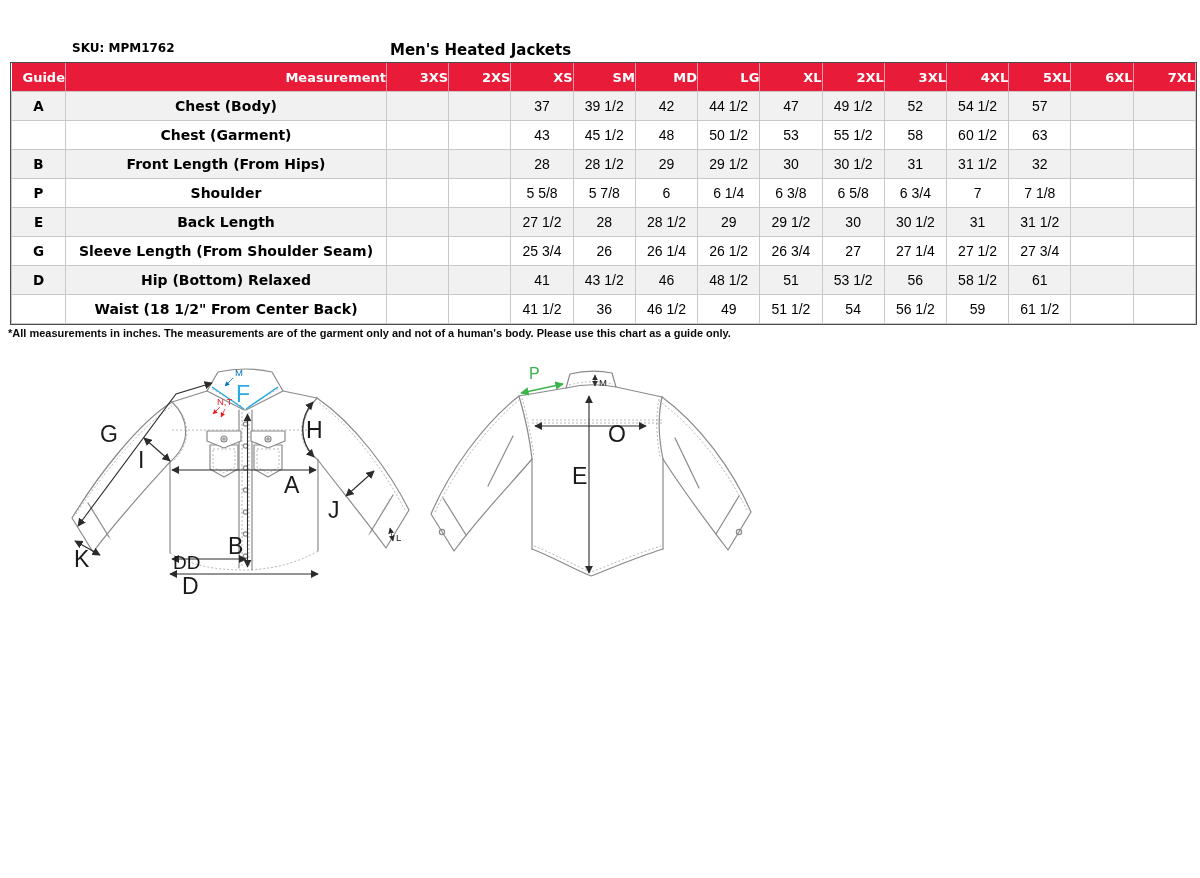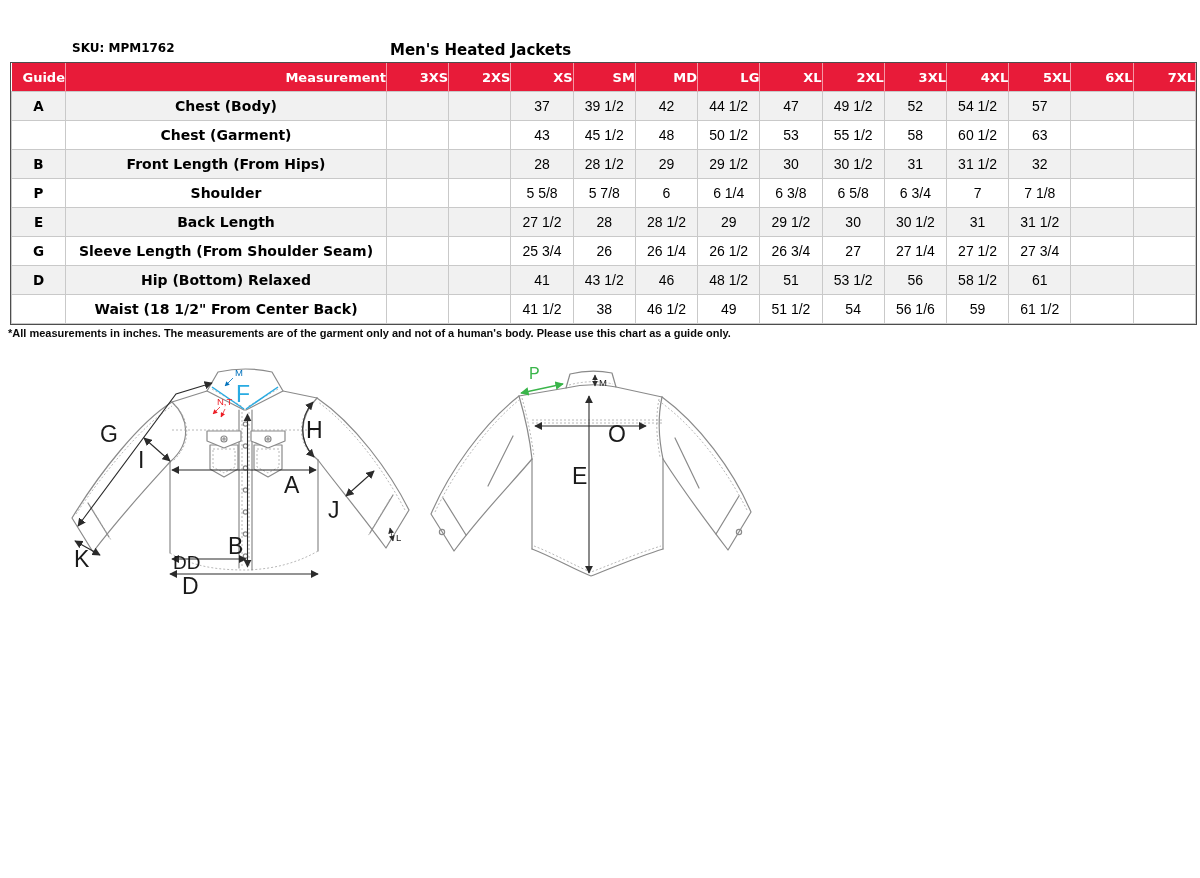--- a/index.html
+++ b/index.html
@@ -208,26 +208,26 @@
           <td class="val">61</td>
           <td class="val"></td>
           <td class="val"></td>
         </tr>
         <tr>
           <td class="guide"></td>
           <td class="measure">Waist (18 1/2" From Center Back)</td>
           <td class="val"></td>
           <td class="val"></td>
           <td class="val">41 1/2</td>
-          <td class="val">38</td>
+          <td class="val">36</td>
           <td class="val">46 1/2</td>
           <td class="val">49</td>
           <td class="val">51 1/2</td>
           <td class="val">54</td>
-          <td class="val">56 1/6</td>
+          <td class="val">56 1/2</td>
           <td class="val">59</td>
           <td class="val">61 1/2</td>
           <td class="val"></td>
           <td class="val"></td>
         </tr>
       </tbody>
   </table>
 </div>
 
 <div class="footnote">*All measurements in inches. The measurements are of the garment only and not of a human's body. Please use this chart as a guide only.</div>

